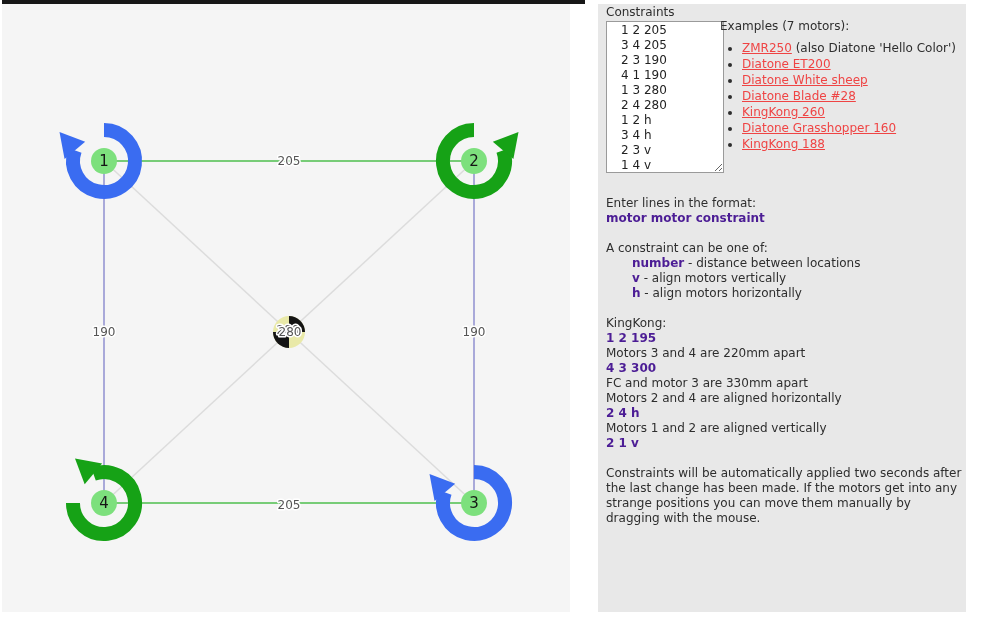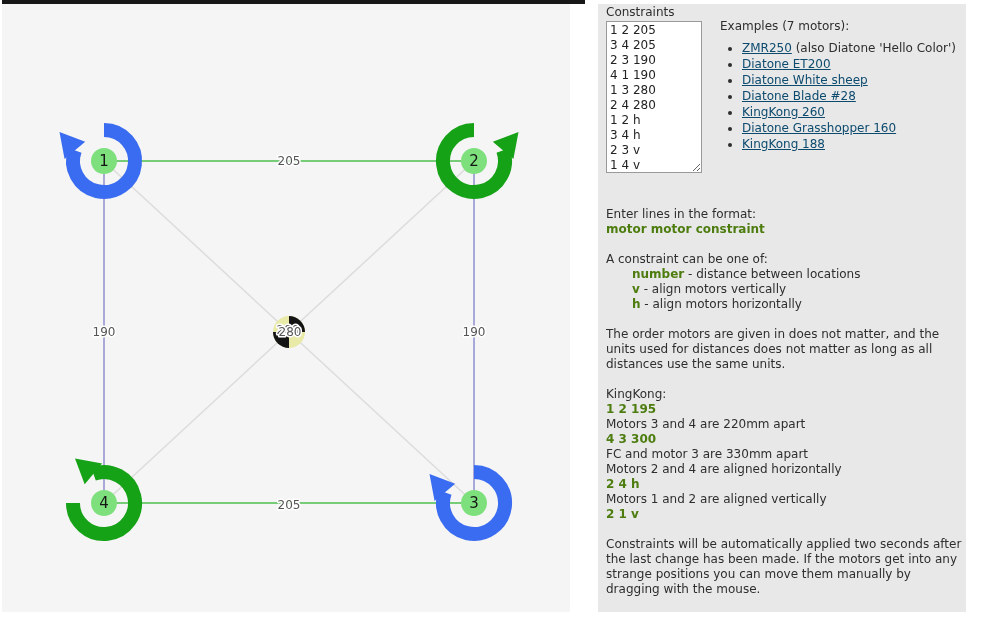--- a/index.html
+++ b/index.html
@@ -19,31 +19,31 @@
   }
   .motor-num{font-size:15px;fill:#151515;text-anchor:middle}
 
   .rpanel-bg{position:absolute;left:598px;top:4px;width:368px;height:608px;background:#e8e8e8}
   .rpanel{position:absolute;left:598px;top:0;width:370px;font-size:12px;line-height:15px}
   .rp-label{position:absolute;left:8px;top:5px}
   .constraints-ta{
     position:absolute;left:8px;top:21px;width:88px;height:148px;
     font:12px/15px "DejaVu Sans","Liberation Sans",sans-serif;
     border:1px solid #9a9a9a;background:#fff;color:#222;
-    padding:1px 3px;resize:both;box-sizing:content-box;
+    padding:1px 14px;resize:both;box-sizing:content-box;
   }
   .rp-examples{position:absolute;left:122px;top:19px;width:248px}
   .rp-examples ul{margin:7px 0 0 0;padding:0 0 0 22px}
   .rp-examples li{margin:0 0 1px 0}
-  a{color:#0c4a6e}
-  .rp-body{position:absolute;left:8px;top:207px;width:358px}
+  a{color:#ef4444}
+  .rp-body{position:absolute;left:8px;top:196px;width:358px}
   .rp-body p{margin:0 0 15px 0}
   .rp-body p:last-child{margin-bottom:1px}
   .opt-line{padding-left:26px}
-  b{color:#4d7c0f}
+  b{color:#4c1d95}
 </style>
 </head>
 <body>
 
 <div class="topbar"></div>
 
 <div class="canvas-area">
   <svg width="568" height="608" viewBox="2 4 568 608">
     <defs>
       <g id="rotIcon">
@@ -132,21 +132,20 @@
     <p>
       <span>Enter lines in the format:</span><br>
       <b>motor motor constraint</b>
     </p>
     <p>
       <span>A constraint can be one of:</span><br>
       <span class="opt-line" style="display:block"><b>number</b><span> - distance between locations</span></span>
       <span class="opt-line" style="display:block"><b>v</b><span> - align motors vertically</span></span>
       <span class="opt-line" style="display:block"><b>h</b><span> - align motors horizontally</span></span>
     </p>
-    <p>The order motors are given in does not matter, and the units used for distances does not matter as long as all distances use the same units.</p>
     <p>
       <span>KingKong:</span><br>
       <b style="display:block">1 2 195</b>
       <span style="display:block">Motors 3 and 4 are 220mm apart</span>
       <b style="display:block">4 3 300</b>
       <span style="display:block">FC and motor 3 are 330mm apart</span>
       <span style="display:block">Motors 2 and 4 are aligned horizontally</span>
       <b style="display:block">2 4 h</b>
       <span style="display:block">Motors 1 and 2 are aligned vertically</span>
       <b style="display:block">2 1 v</b>

